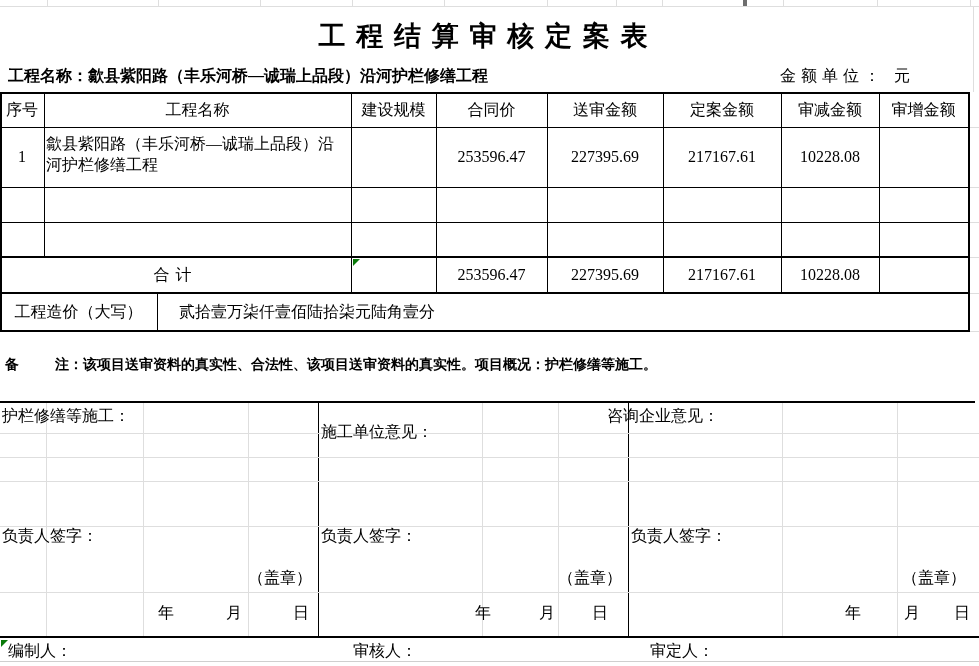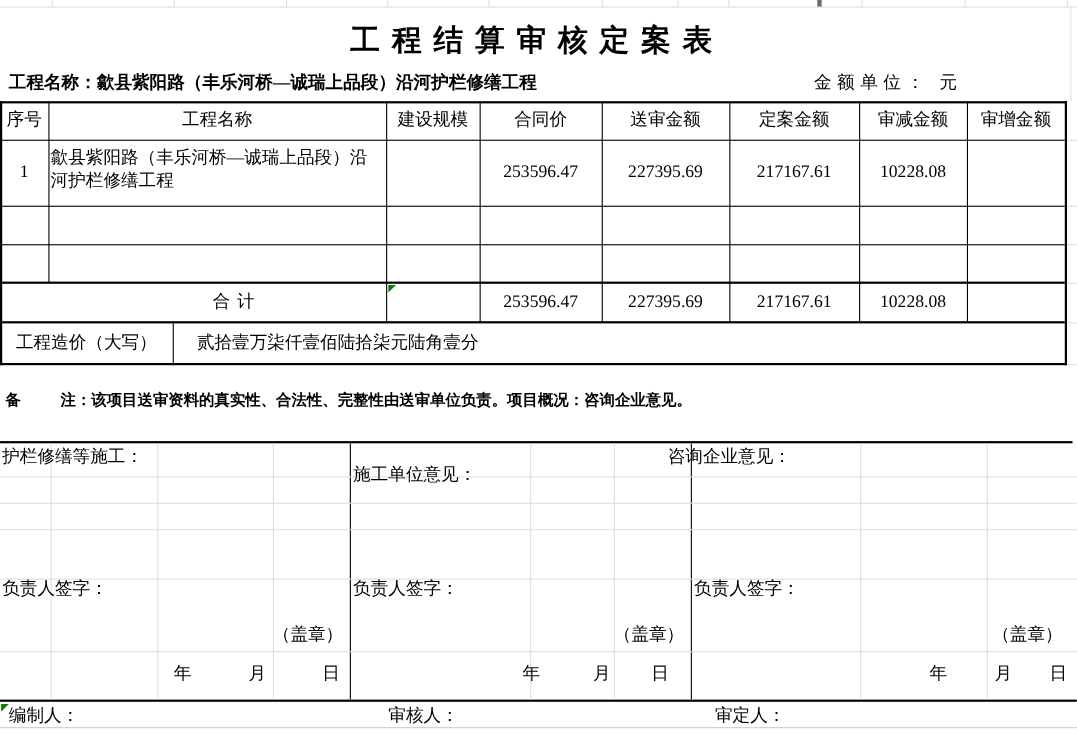--- a/index.html
+++ b/index.html
@@ -32,21 +32,21 @@
 <div class="grid" style="left:662px;top:0;width:1px;height:6px;"></div>
 <div class="line" style="left:743px;top:0;width:4px;height:6px;background:#6e6e6e;"></div>
 <div class="grid" style="left:783px;top:0;width:1px;height:6px;"></div>
 <div class="grid" style="left:877px;top:0;width:1px;height:6px;"></div>
 <div class="grid" style="left:970px;top:0;width:1px;height:6px;"></div>
 <div class="grid" style="left:973px;top:6px;width:1px;height:86px;"></div>
 
 <div class="txt bold ctr" style="left:0;top:21px;width:968px;font-size:27px;letter-spacing:2px;">工 程 结 算 审 核 定 案 表</div>
 
 <div class="txt bold f16" style="left:8px;top:67px;">工程名称：歙县紫阳路（丰乐河桥—诚瑞上品段）沿河护栏修缮工程</div>
-<div class="txt f16" style="left:740px;top:67px;letter-spacing:5px;">金额单位： 元</div>
+<div class="txt f16" style="left:780px;top:67px;letter-spacing:5px;">金额单位： 元</div>
 
 <div class="line" style="left:0;top:92px;width:970px;height:2px;"></div>
 <div class="line" style="left:0;top:127px;width:968px;height:1px;"></div>
 <div class="line" style="left:0;top:187px;width:968px;height:1px;"></div>
 <div class="line" style="left:0;top:222px;width:968px;height:1px;"></div>
 <div class="line" style="left:0;top:256px;width:968px;height:2px;"></div>
 <div class="line" style="left:0;top:292px;width:968px;height:2px;"></div>
 <div class="line" style="left:0;top:330px;width:970px;height:2px;"></div>
 
 <div class="line" style="left:0;top:92px;width:2px;height:240px;"></div>
@@ -83,33 +83,33 @@
 <div class="txt f16 ctr" style="left:547px;top:148px;width:116px;">227395.69</div>
 <div class="txt f16 ctr" style="left:663px;top:148px;width:118px;">217167.61</div>
 <div class="txt f16 ctr" style="left:781px;top:148px;width:98px;">10228.08</div>
 <div class="txt f16 ctr" style="left:879px;top:148px;width:89px;"></div>
 
 <div class="txt f16 ctr" style="left:0;top:196px;width:44px;"></div>
 <div class="txt f16" style="left:46px;top:196px;"></div>
 <div class="txt f16 ctr" style="left:0;top:231px;width:44px;"></div>
 <div class="txt f16" style="left:46px;top:231px;"></div>
 
-<div class="txt f16 ctr" style="left:0;top:266px;width:351px;letter-spacing:6px;padding-left:40px;">合计</div>
+<div class="txt f16 ctr" style="left:0;top:266px;width:351px;letter-spacing:6px;">合计</div>
 <div class="tri" style="left:353px;top:259px;"></div>
 <div class="txt f16 ctr" style="left:436px;top:266px;width:111px;">253596.47</div>
 <div class="txt f16 ctr" style="left:547px;top:266px;width:116px;">227395.69</div>
 <div class="txt f16 ctr" style="left:663px;top:266px;width:118px;">217167.61</div>
 <div class="txt f16 ctr" style="left:781px;top:266px;width:98px;">10228.08</div>
 <div class="txt f16 ctr" style="left:879px;top:266px;width:89px;"></div>
 
 <div class="txt f16 ctr" style="left:0;top:303px;width:157px;">工程造价（大写）</div>
 <div class="txt f16" style="left:179px;top:303px;">贰拾壹万柒仟壹佰陆拾柒元陆角壹分</div>
 
 <div class="txt bold f14" style="left:5px;top:357px;">备</div>
-<div class="txt bold f14" style="left:55px;top:357px;">注：该项目送审资料的真实性、合法性、完整性由送审单位负责。项目概况：咨询企业意见。</div>
+<div class="txt bold f14" style="left:55px;top:357px;">注：该项目送审资料的真实性、合法性、该项目送审资料的真实性。项目概况：护栏修缮等施工。</div>
 
 <div class="line" style="left:0;top:401px;width:975px;height:2px;"></div>
 <div class="line" style="left:0;top:636px;width:979px;height:2px;"></div>
 <div class="line" style="left:318px;top:403px;width:1px;height:233px;"></div>
 <div class="line" style="left:628px;top:403px;width:1px;height:233px;"></div>
 
 <div class="grid" style="left:0;top:433px;width:979px;height:1px;"></div>
 <div class="grid" style="left:0;top:457px;width:979px;height:1px;"></div>
 <div class="grid" style="left:0;top:481px;width:979px;height:1px;"></div>
 <div class="grid" style="left:0;top:526px;width:979px;height:1px;"></div>

